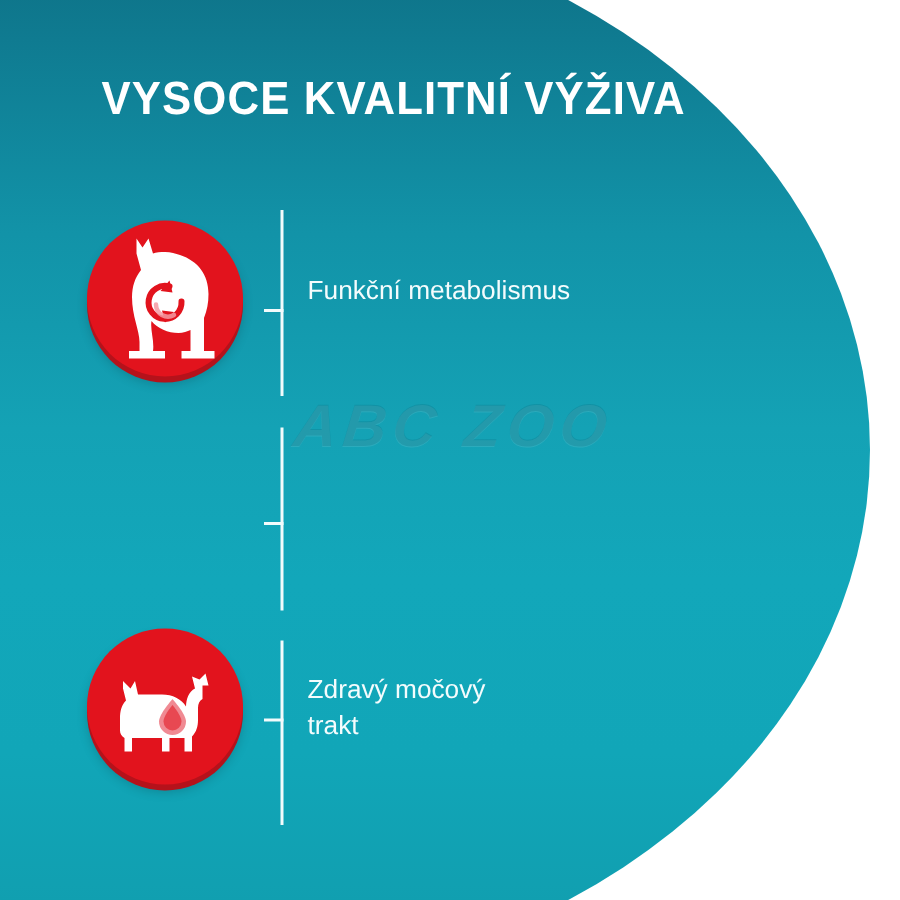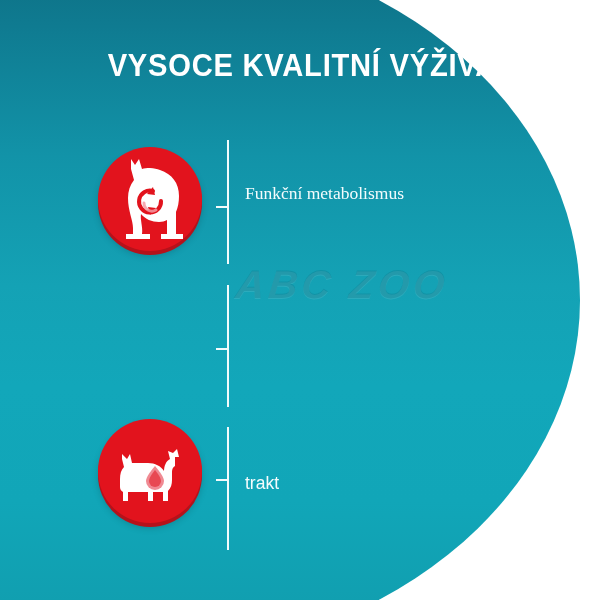--- a/index.html
+++ b/index.html
@@ -48,21 +48,20 @@
                 #12a7ba 62%,
                 #11a6b8 78%,
                 #119fb0 92%,
                 #0f96a6 100%);
   }
 
   
   .content {
     position: absolute;
     inset: 0;
-    margin-left: 40px;
   }
 
   .poster-title {
     position: absolute;
     left: 0;
     top: 48px;
     width: 600px;
     text-align: center;
     padding-right: 80px;
     box-sizing: border-box;
@@ -113,21 +112,21 @@
   .tick.t2 { top: 348px; }
   .tick.t3 { top: 479px; }
 
   
   .row {
     position: absolute;
     left: 0;
     width: 600px;
     height: 120px;
   }
-  .row.r1 { top: 147px; font-family: Liberation Serif, serif; }
+  .row.r1 { top: 147px; }
   .row.r2 { top: 288px; }
   .row.r3 { top: 419px; }
 
   .icon-circle {
     position: absolute;
     left: 58px;
     top: 0;
     width: 104px;
     height: 104px;
     border-radius: 50%;
@@ -207,19 +206,19 @@
           <g fill="#ffffff">
 
             <path d="M24 40 l2 8 c-3 3 -4 7 -4 12 l0 8 c0 2 1 4 3 5 l0 9 5 0 0 -9 20 0 0 9 5 0 0 -9 10 0 0 9 5 0 0 -10 c3 -3 4 -7 4 -11 l0 -8 c0 -3 1 -5 3 -6 l0 -9 4 0 -2 -8 -4 4 -5 -2 2 8 c-4 2 -6 7 -6 12 -3 -5 -9 -8 -16 -8 l-16 0 -2 -9 -3 5 -5 -5z"></path>
           </g>
 
           <path d="M57 47 c0 0 -9 10 -9 15 a9 9 0 0 0 18 0 c0 -5 -9 -15 -9 -15 z" fill="#f08a93"></path>
           <path d="M57 51 c0 0 -6 7 -6 11 a6 6 0 0 0 12 0 c0 -4 -6 -11 -6 -11 z" fill="#e2131d" opacity="0.55"></path>
         </svg>
       </div>
       <div class="row-label">
-        <br>
+        <span>Zdravý močový</span><br>
         <span>trakt</span>
       </div>
     </div>
 
   </div>
 </div>
 
 </body></html>

